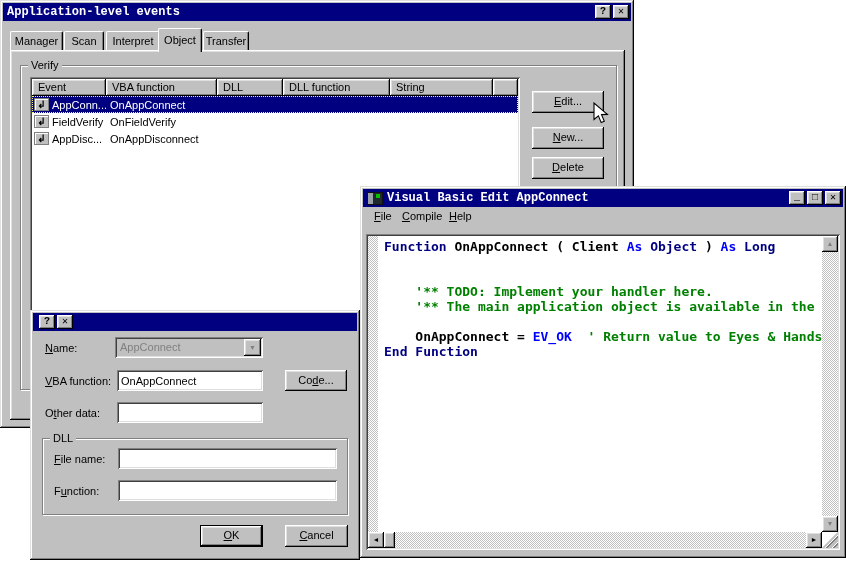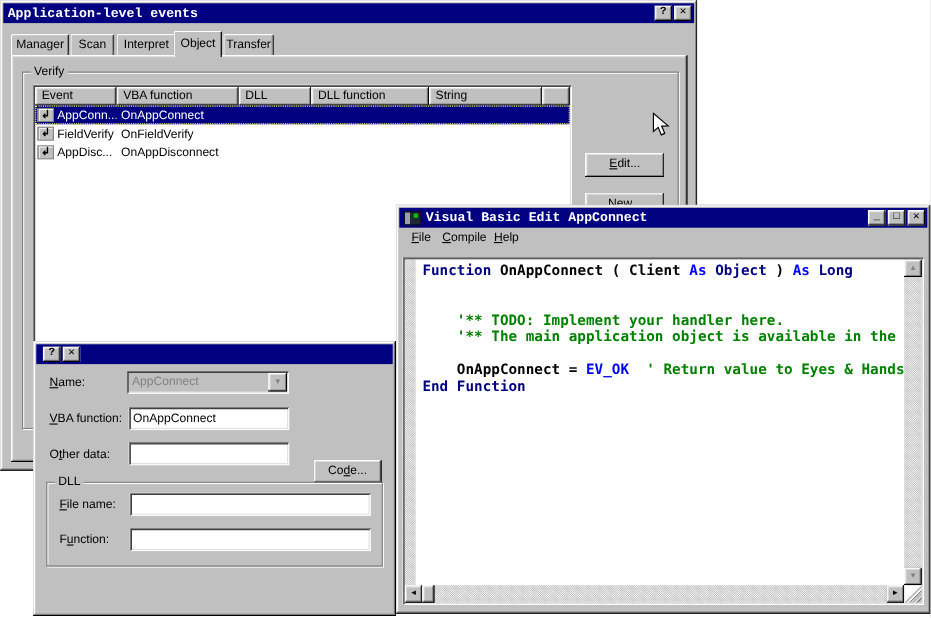--- a/index.html
+++ b/index.html
@@ -31,21 +31,21 @@
   }
   .raised {
     background:#c0c0c0;
     box-shadow: inset -1px -1px 0 #000000, inset 1px 1px 0 #ffffff,
                 inset -2px -2px 0 #808080, inset 2px 2px 0 #dfdfdf;
   }
   .btn {
     position:absolute; background:#c0c0c0; text-align:center;
     box-shadow: inset -1px -1px 0 #000000, inset 1px 1px 0 #ffffff,
                 inset -2px -2px 0 #808080, inset 2px 2px 0 #dfdfdf;
-    font-size:11px; line-height:21px; cursor:default;margin-top:48px;
+    font-size:11px; line-height:21px; cursor:default;
   }
   .btn-default { border:1px solid #000; }
   .sunken {
     background:#fff;
     box-shadow: inset 1px 1px 0 #808080, inset -1px -1px 0 #ffffff,
                 inset 2px 2px 0 #404040, inset -2px -2px 0 #dfdfdf;
   }
   .groupbox {
     position:absolute; border:1px solid #808080;
     box-shadow: 1px 1px 0 #ffffff, inset 1px 1px 0 #ffffff;

